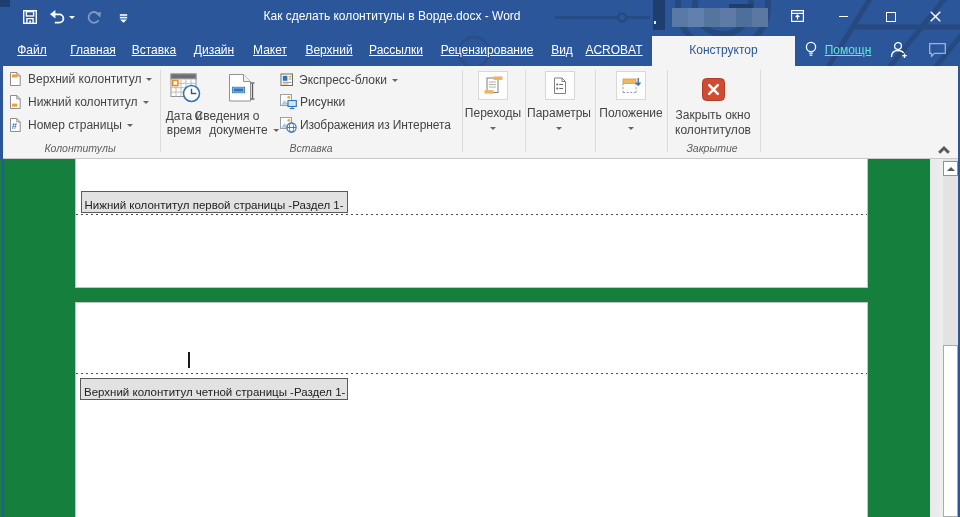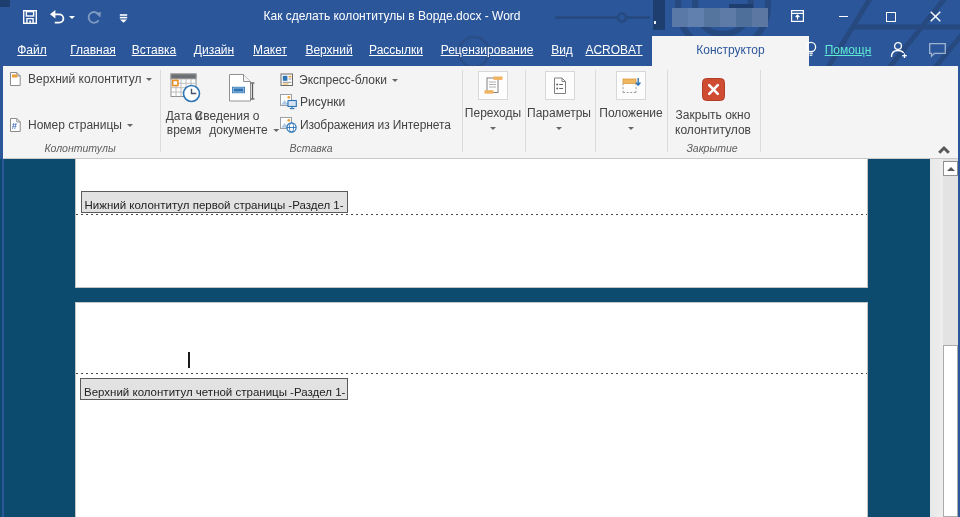--- a/index.html
+++ b/index.html
@@ -3,35 +3,35 @@
 <meta charset="utf-8">
 <style>
   html,body{margin:0;padding:0;}
   body{font-family:"Liberation Sans",sans-serif;}
   #win{position:relative;width:960px;height:517px;overflow:hidden;background:#E7E7E7;}
   .abs{position:absolute;}
   
   #band{position:absolute;left:0;top:0;width:960px;height:66px;background:#2B579A;overflow:hidden;}
   #title{position:absolute;left:0;top:9px;width:784px;text-align:center;color:#FFFFFF;font-size:12px;}
   .tab{position:absolute;top:36px;height:30px;line-height:29px;color:#FFFFFF;font-size:12px;transform:translateX(-50%);white-space:nowrap;text-decoration:underline;}
-  #activetab{position:absolute;left:652px;top:36px;width:157px;height:30px;background:#F4F4F5;}
+  #activetab{position:absolute;left:652px;top:36px;width:143px;height:30px;background:#F4F4F5;}
   #activetab span{display:block;text-align:center;line-height:29px;color:#2B579A;font-size:12px;}
   
   #ribbon{position:absolute;left:0;top:66px;width:960px;height:92px;background:#F4F4F5;}
   #ribbonborder{position:absolute;left:0;top:158px;width:960px;height:1px;background:#C9C9C9;}
   .sep{position:absolute;top:4px;width:1px;height:82px;background:#DADBDC;}
   .glabel{position:absolute;top:76px;transform:translateX(-50%);font-size:10.5px;color:#5F5F5F;white-space:nowrap;font-style:italic;}
   .srow{position:absolute;height:22px;display:flex;align-items:center;white-space:nowrap;font-size:12px;color:#444;}
   .srow svg{flex:0 0 auto;}
   .srow .t{margin-left:6px;}
   .dda{display:inline-block;width:0;height:0;border-left:3px solid transparent;border-right:3px solid transparent;border-top:3.5px solid #666;margin-left:5px;vertical-align:middle;}
   .bigtxt{position:absolute;transform:translateX(-50%);font-size:12px;color:#444;white-space:nowrap;text-align:center;}
   .cbox{position:absolute;width:28px;height:27px;background:#FDFDFE;border:1px solid #D8D8D8;display:flex;align-items:center;justify-content:center;}
   
-  #doc{position:absolute;left:0;top:159px;width:960px;height:358px;background:#0c4a6e;}
+  #doc{position:absolute;left:0;top:159px;width:960px;height:358px;background:#15803d;}
   .page{position:absolute;left:75px;width:793px;background:#FFFFFF;}
   .tag{position:absolute;box-sizing:border-box;height:22px;background:#E2E2E2;border:1px solid #5A5A5A;font-size:11.5px;color:#222;line-height:26px;padding-left:3px;white-space:nowrap;overflow:hidden;}
   .dash{position:absolute;height:1px;background:repeating-linear-gradient(90deg,#4D4D4D 0 2.5px,transparent 2.5px 5px);}
 </style>
 </head>
 <body>
 <div id="win">
 
   <div id="band">
     <svg class="abs" style="left:0;top:0" width="960" height="66">
@@ -129,20 +129,29 @@
 
   <div id="ribbon">
 
     <div class="srow" style="left:10px;top:2px">
       <svg width="11" height="14" style="margin-top:-1px">
           <path d="M0.5 0.5 H6.8 L10.2 3.9 V13.5 H0.5 Z" fill="#FFF" stroke="#8C8C8C"></path>
           <path d="M6.8 0.5 V3.9 H10.2" fill="none" stroke="#8C8C8C"></path>
           <rect x="2" y="2.4" width="5.3" height="3.1" fill="#E9A23B"></rect>
         </svg>
       <span class="t" style="margin-left:7px">Верхний колонтитул</span>
+        <span class="dda"></span>
+    </div>
+    <div class="srow" style="left:10px;top:25px">
+      <svg width="11" height="14" style="margin-top:-1px">
+          <path d="M0.5 0.5 H6.8 L10.2 3.9 V13.5 H0.5 Z" fill="#FFF" stroke="#8C8C8C"></path>
+          <path d="M6.8 0.5 V3.9 H10.2" fill="none" stroke="#8C8C8C"></path>
+          <rect x="2" y="8.6" width="5.3" height="3.1" fill="#E9A23B"></rect>
+        </svg>
+      <span class="t" style="margin-left:7px">Нижний колонтитул</span>
         <span class="dda"></span>
     </div>
     <div class="srow" style="left:10px;top:48px">
       <svg width="11" height="14" style="margin-top:-1px">
           <path d="M0.5 0.5 H6.8 L10.2 3.9 V13.5 H0.5 Z" fill="#FFF" stroke="#8C8C8C"></path>
           <path d="M6.8 0.5 V3.9 H10.2" fill="none" stroke="#8C8C8C"></path>
           <text x="1.8" y="11.2" font-size="9.5" font-weight="bold" fill="#4472C4" font-family="Liberation Sans">#</text>
         </svg>
       <span class="t" style="margin-left:7px">Номер страницы</span>
         <span class="dda"></span>

